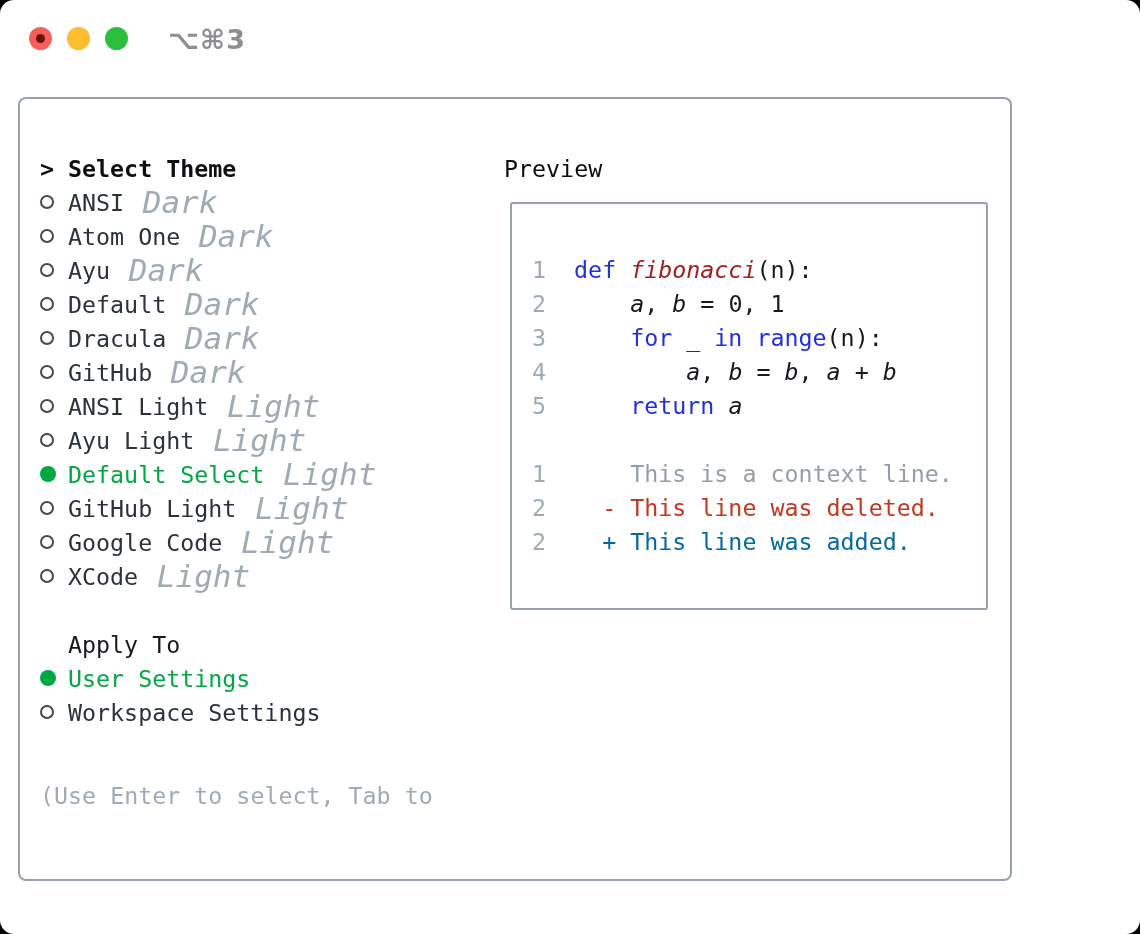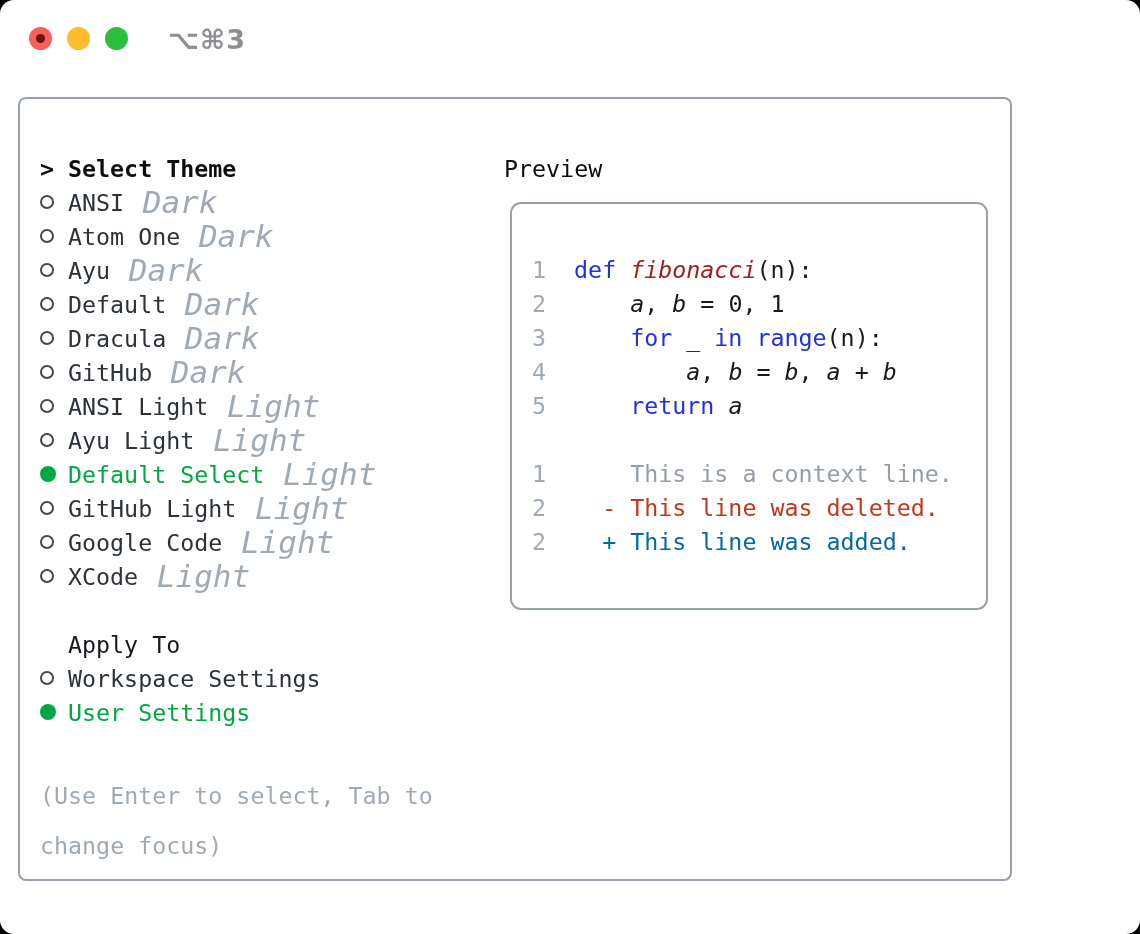--- a/index.html
+++ b/index.html
@@ -37,21 +37,21 @@
   .oname.sel{color:#00a843;}
   .variant{font-size:31px;color:#a0aab4;font-style:italic;}
   .apply-label{font-size:23.3px;color:#15181c;}
   .help-line{height:34px;line-height:34px;font-size:23.3px;color:#a0aab4;white-space:pre;margin-top:16px;}
   .spacer{height:34px;}
   
   .preview-col{position:absolute;left:484px;top:52px;}
   .preview-header{font-weight:normal;color:#0c0e11;font-size:23.3px;}
   .preview-box{
     margin-left:6px;margin-top:17px;width:478px;height:408px;
-    border:2px solid #99a1ad;border-radius:11px;box-sizing:border-box;
+    border:2px solid #99a1ad;border-radius:3px;box-sizing:border-box;
     padding:49px 0 16px 20px;overflow:hidden;background:#fff;
   }
   .pline{height:34px;line-height:34px;font-size:23.3px;white-space:pre;}
   .s-ln{color:#a0aab4;}
   .s-plain{color:#16191d;}
   .s-kw{color:#2230dd;}
   .s-fn{color:#a31f1f;font-style:italic;}
   .s-var{color:#16191d;font-style:italic;}
   .s-ctx{color:#959ea8;}
   .s-del{color:#c1371f;}
@@ -91,27 +91,26 @@
           <div class="row"><span class="gutter"><span class="bullet"></span></span><span class="oname">GitHub Light</span><span class="variant"> Light</span></div>
           <div class="row"><span class="gutter"><span class="bullet"></span></span><span class="oname">Google Code</span><span class="variant"> Light</span></div>
           <div class="row"><span class="gutter"><span class="bullet"></span></span><span class="oname">XCode</span><span class="variant"> Light</span></div>
         </div>
       <div class="spacer"></div>
       <div class="row">
         <span class="gutter"></span>
         <span class="apply-label">Apply To</span>
       </div>
       <div id="apply-items">
+          <div class="row"><span class="gutter"><span class="bullet sel"></span></span><span class="oname sel">User Settings</span></div>
           <div class="row"><span class="gutter"><span class="bullet"></span></span><span class="oname">Workspace Settings</span></div>
-          <div class="row"><span class="gutter"><span class="bullet sel"></span></span><span class="oname sel">User Settings</span></div>
         </div>
       <div class="spacer"></div>
       <div id="help-lines">
           <div class="help-line">(Use Enter to select, Tab to</div>
-          <div class="help-line">change focus)</div>
         </div>
     </div>
 
     <div class="preview-col">
       <div class="row preview-header">Preview</div>
       <div class="preview-box">
         <div id="preview-lines">
             <div class="pline"><span class="s-ln">1  </span><span class="s-kw">def </span><span class="s-fn">fibonacci</span><span class="s-plain">(n):</span></div>
             <div class="pline"><span class="s-ln">2  </span><span class="s-plain">    </span><span class="s-var">a</span><span class="s-plain">, </span><span class="s-var">b</span><span class="s-plain"> = 0, 1</span></div>
             <div class="pline"><span class="s-ln">3  </span><span class="s-plain">    </span><span class="s-kw">for</span><span class="s-plain"> _ </span><span class="s-kw">in</span><span class="s-plain"> </span><span class="s-kw">range</span><span class="s-plain">(n):</span></div>

